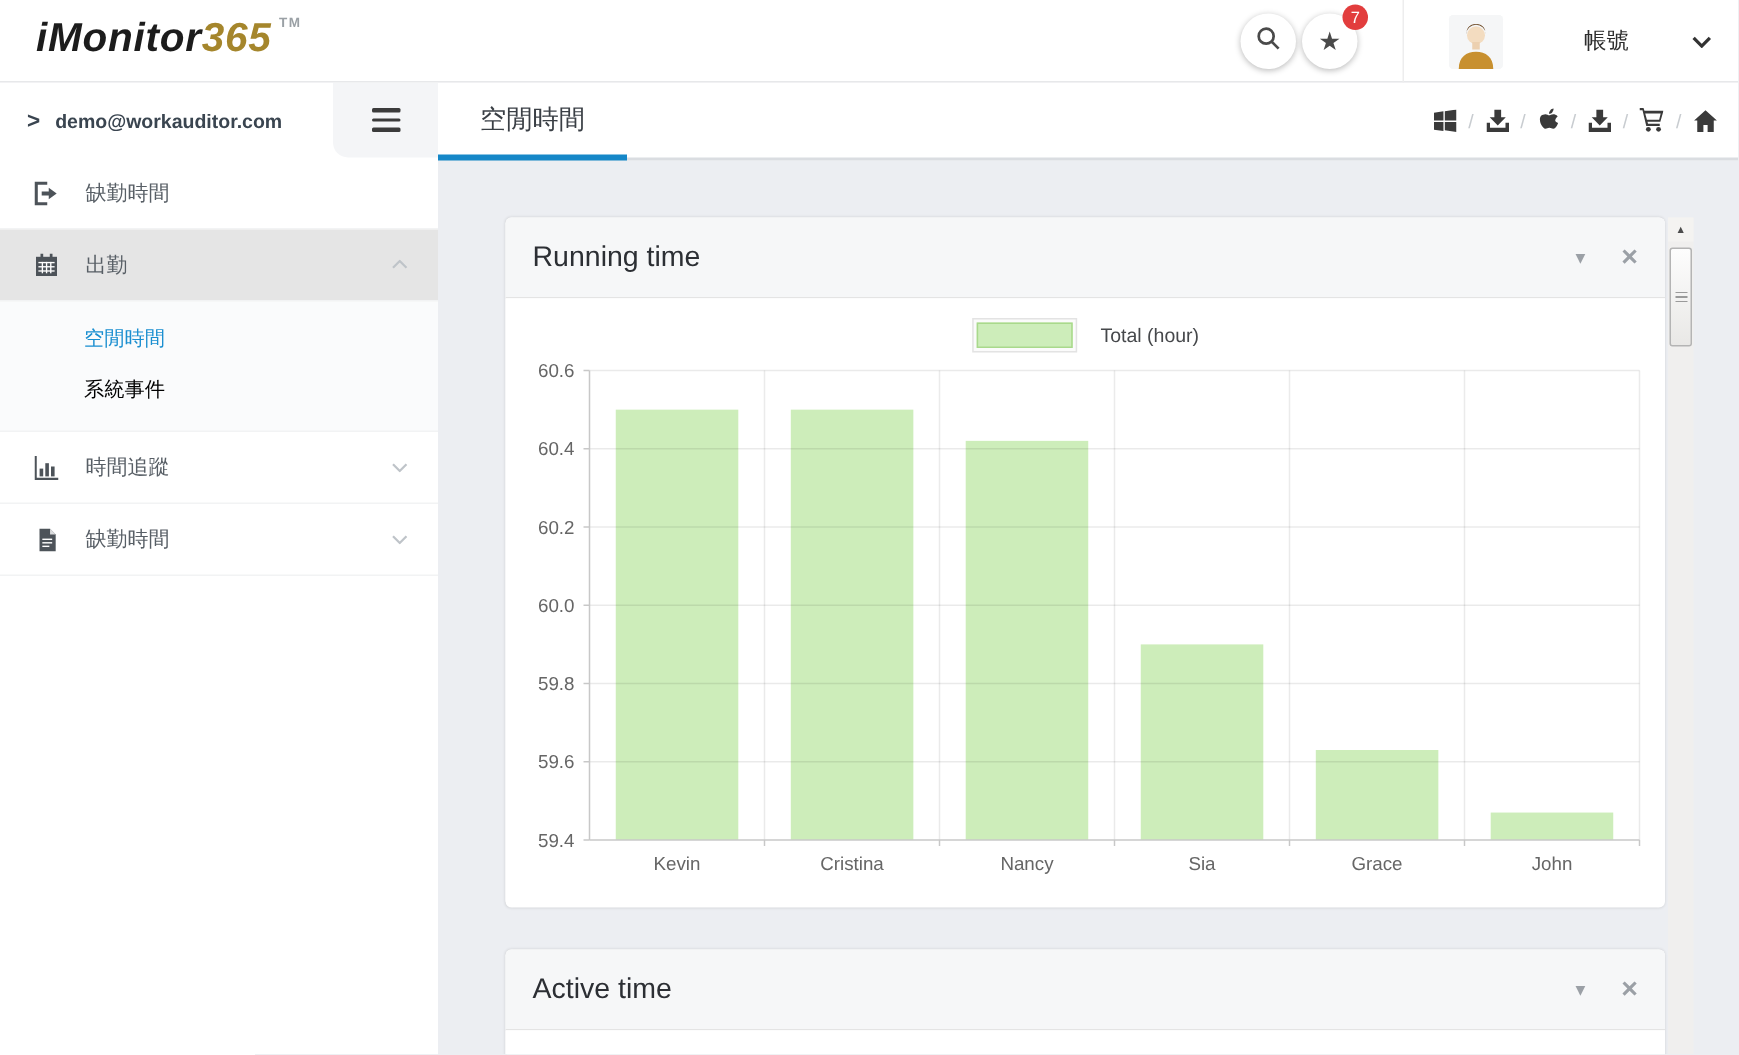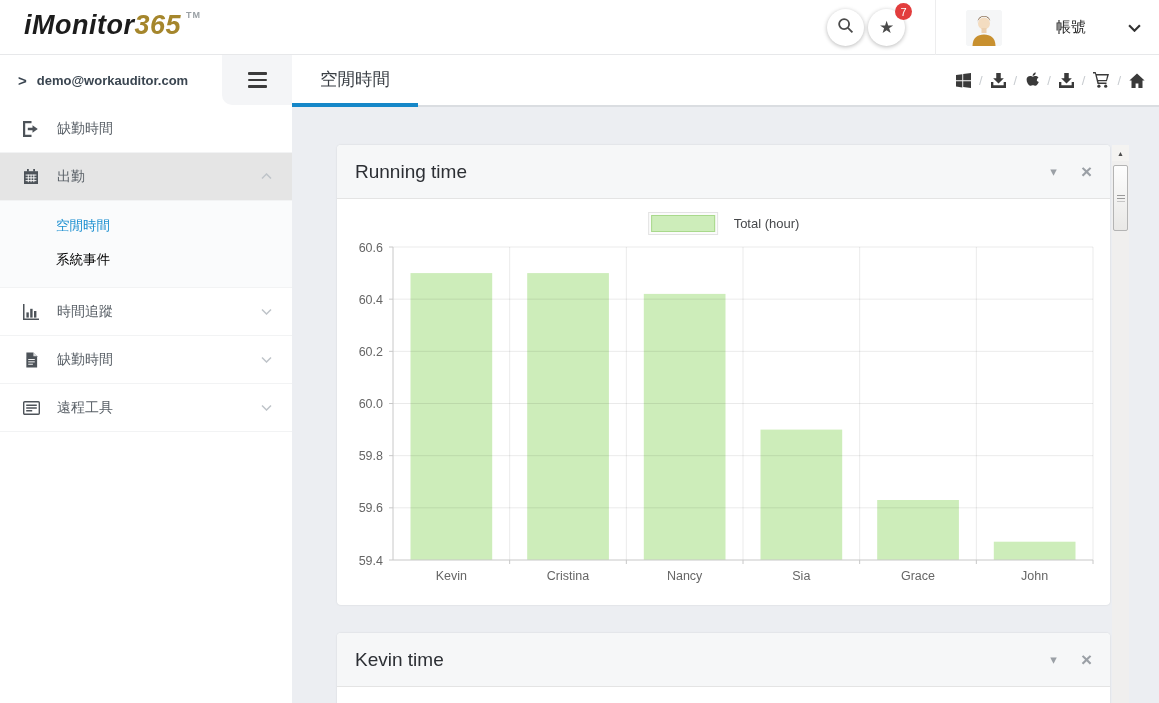--- a/index.html
+++ b/index.html
@@ -181,34 +181,20 @@
           </svg>
       </span>
       <span class="lbl">缺勤時間</span>
       <span class="chev">
         <svg width="11" height="7" viewBox="0 0 11 7" fill="none" stroke="#bfc4c9" stroke-width="1.5">
             <path d="M1 1.5L5.5 6 10 1.5"></path>
           </svg>
       </span>
     </div>
 
-    <div class="side-item">
-      <span class="ico">
-        <svg width="17" height="14" viewBox="0 0 17 14" fill="none" stroke="#4d5359" stroke-width="1.4">
-            <rect x=".7" y=".7" width="15.6" height="12.6" rx="1"></rect>
-            <path d="M3.2 4.2h10.6M3.2 7h10.6M3.2 9.8h6"></path>
-          </svg>
-      </span>
-      <span class="lbl">遠程工具</span>
-      <span class="chev">
-        <svg width="11" height="7" viewBox="0 0 11 7" fill="none" stroke="#bfc4c9" stroke-width="1.5">
-            <path d="M1 1.5L5.5 6 10 1.5"></path>
-          </svg>
-      </span>
-    </div>
 
   </div>
 
   <div class="content-header">
     <div class="tab">
       <span class="tab-label">空閒時間</span>
     </div>
     <div class="ct-toolbar">
       <span class="tico">
         <svg width="15" height="15" viewBox="0 0 15 15" fill="#3a3a3a">
@@ -316,21 +302,21 @@
             <text x="347.6666666666667" y="381" text-anchor="middle" font-size="12.5" fill="#666">Nancy</text>
             <text x="464.3333333333333" y="381" text-anchor="middle" font-size="12.5" fill="#666">Sia</text>
             <text x="581.0000000000001" y="381" text-anchor="middle" font-size="12.5" fill="#666">Grace</text>
             <text x="697.6666666666667" y="381" text-anchor="middle" font-size="12.5" fill="#666">John</text>
           </svg>
       </div>
     </div>
 
     <div class="panel" id="panel-active">
       <div class="panel-header">
-        <span class="panel-title">Kevin time</span>
+        <span class="panel-title">Active time</span>
         <span class="panel-ctrls">
           <span class="ctrl-collapse">▾</span>
           <span class="ctrl-close">×</span>
         </span>
       </div>
       <div class="panel-body"></div>
     </div>
 
     <div class="scrollbar">
       <div class="scroll-up">▲</div>

